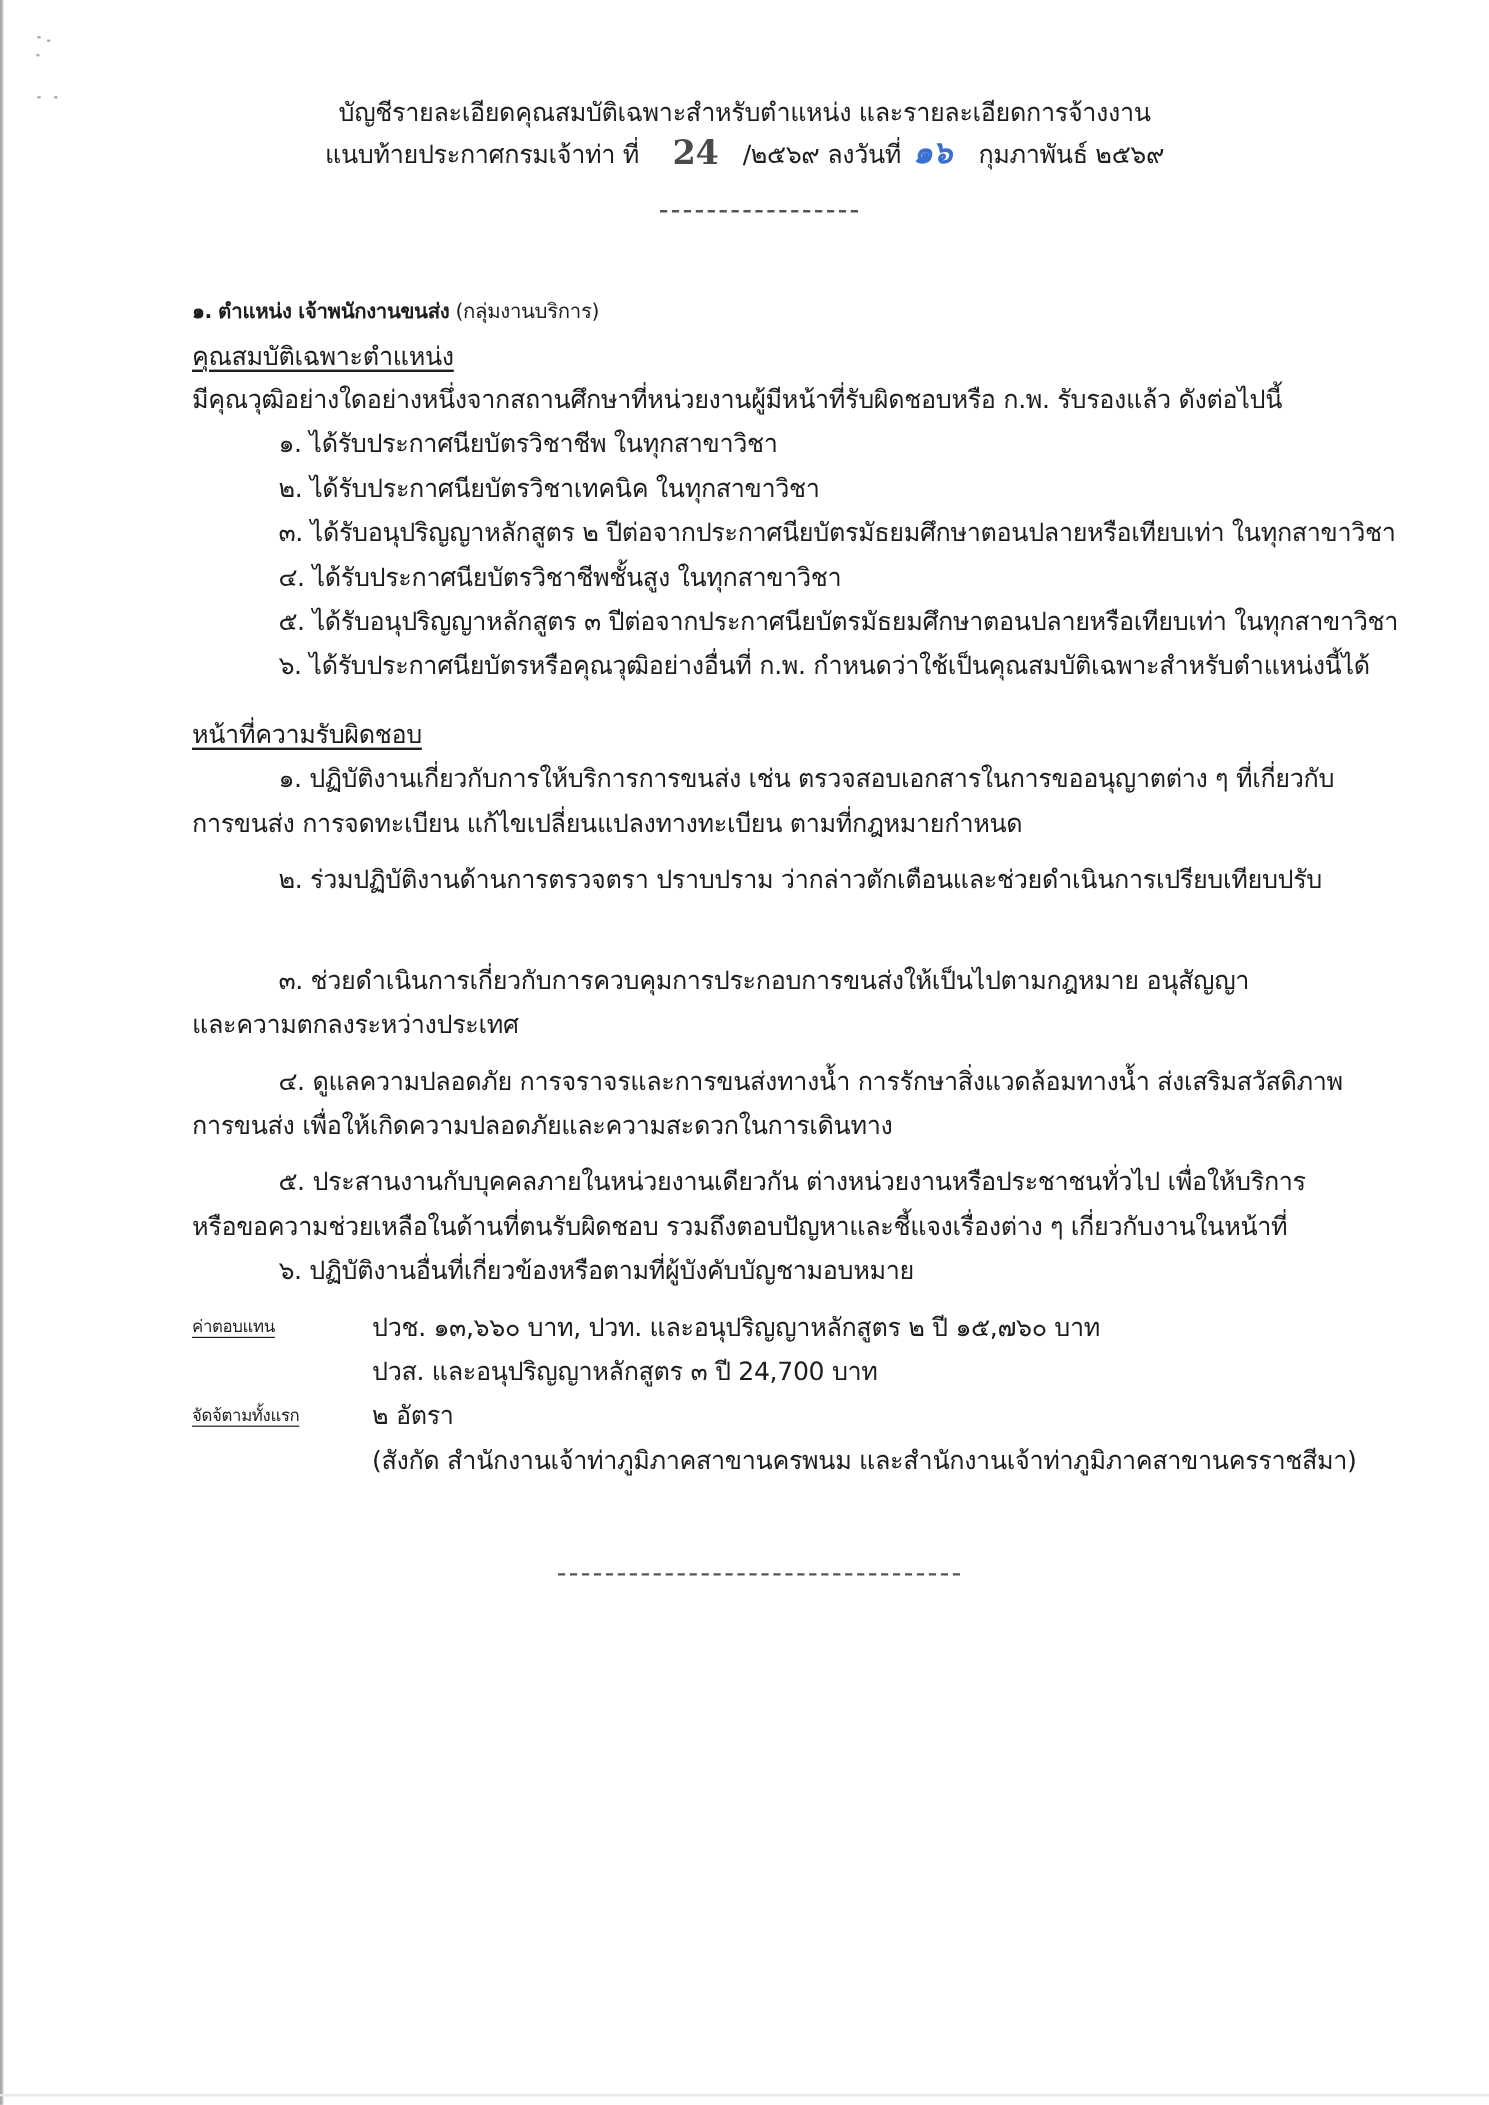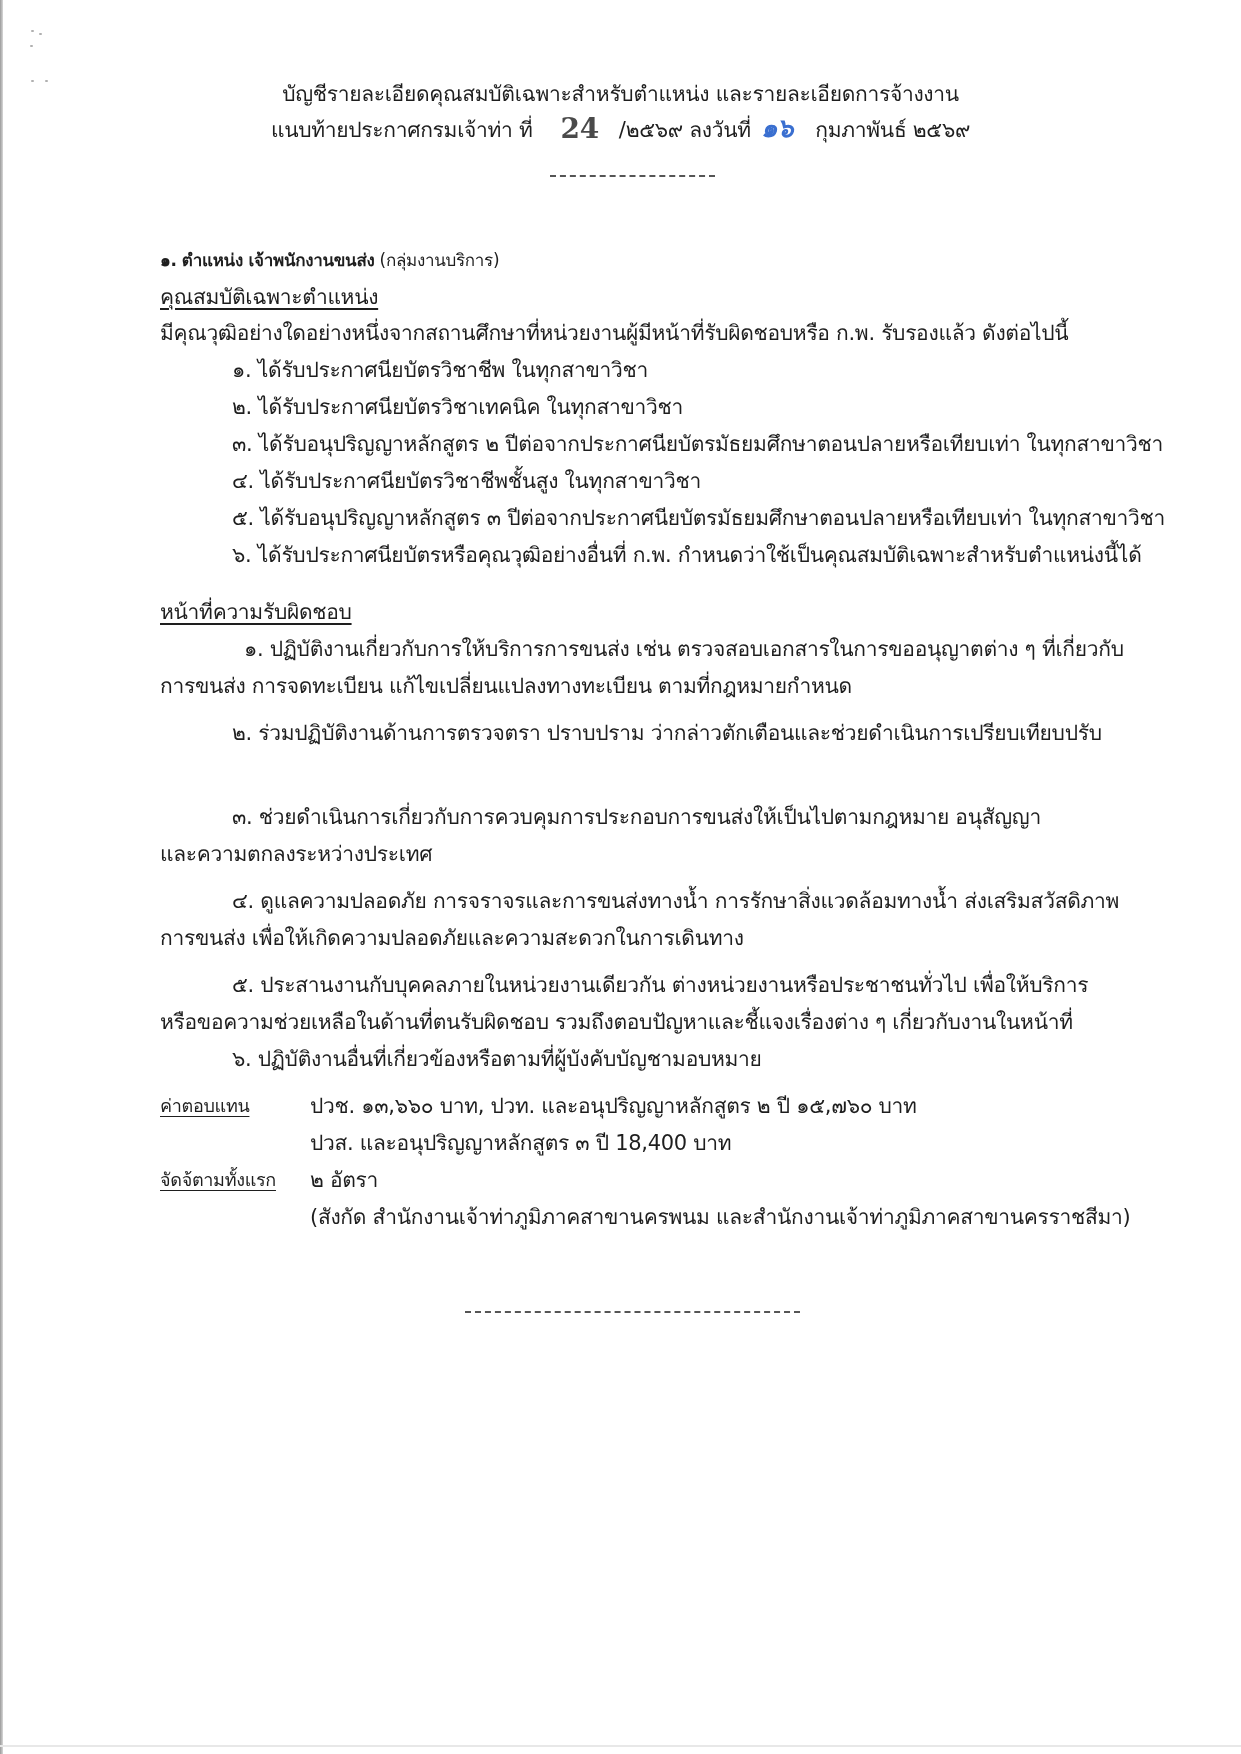--- a/index.html
+++ b/index.html
@@ -76,21 +76,21 @@
       text-align: right;
     }
     .dash-rule {
       position: absolute;
       height: 0;
       border-top: 2px dashed #555555;
     }
     .label-col {
       position: absolute;
       white-space: nowrap;
-      font-size: 18px;
+      font-size: 14px;
       line-height: 30px;
       letter-spacing: -0.3px;
     }
   </style>
 </head>
 <body>
 
 <div class="scan-edge-left"></div>
 <div class="scan-edge-bottom"></div>
 <div class="scan-specks">
@@ -120,38 +120,38 @@
   <div class="line" style="left:160px; top:318px;">มีคุณวุฒิอย่างใดอย่างหนึ่งจากสถานศึกษาที่หน่วยงานผู้มีหน้าที่รับผิดชอบหรือ ก.พ. รับรองแล้ว ดังต่อไปนี้</div>
   <div class="line" style="left:232px; top:355px;">๑. ได้รับประกาศนียบัตรวิชาชีพ ในทุกสาขาวิชา</div>
   <div class="line" style="left:232px; top:392px;">๒. ได้รับประกาศนียบัตรวิชาเทคนิค ในทุกสาขาวิชา</div>
   <div class="line" style="left:232px; top:429px;">๓. ได้รับอนุปริญญาหลักสูตร ๒ ปีต่อจากประกาศนียบัตรมัธยมศึกษาตอนปลายหรือเทียบเท่า ในทุกสาขาวิชา</div>
   <div class="line" style="left:232px; top:466px;">๔. ได้รับประกาศนียบัตรวิชาชีพชั้นสูง ในทุกสาขาวิชา</div>
   <div class="line" style="left:232px; top:503px;">๕. ได้รับอนุปริญญาหลักสูตร ๓ ปีต่อจากประกาศนียบัตรมัธยมศึกษาตอนปลายหรือเทียบเท่า ในทุกสาขาวิชา</div>
   <div class="line" style="left:232px; top:540px;">๖. ได้รับประกาศนียบัตรหรือคุณวุฒิอย่างอื่นที่ ก.พ. กำหนดว่าใช้เป็นคุณสมบัติเฉพาะสำหรับตำแหน่งนี้ได้</div>
 
   <div class="line underline" style="left:160px; top:597px;">หน้าที่ความรับผิดชอบ</div>
 
-  <div class="line" style="left:244px; top:634px;">๑. ปฏิบัติงานเกี่ยวกับการให้บริการการขนส่ง เช่น ตรวจสอบเอกสารในการขออนุญาตต่าง ๆ ที่เกี่ยวกับ</div>
+  <div class="line" style="left:232px; top:634px;">๑. ปฏิบัติงานเกี่ยวกับการให้บริการการขนส่ง เช่น ตรวจสอบเอกสารในการขออนุญาตต่าง ๆ ที่เกี่ยวกับ</div>
   <div class="line" style="left:160px; top:671px;">การขนส่ง การจดทะเบียน แก้ไขเปลี่ยนแปลงทางทะเบียน ตามที่กฎหมายกำหนด</div>
 
   <div class="line" style="left:232px; top:718px;">๒. ร่วมปฏิบัติงานด้านการตรวจตรา ปราบปราม ว่ากล่าวตักเตือนและช่วยดำเนินการเปรียบเทียบปรับ</div>
 
   <div class="line" style="left:232px; top:802px;">๓. ช่วยดำเนินการเกี่ยวกับการควบคุมการประกอบการขนส่งให้เป็นไปตามกฎหมาย อนุสัญญา</div>
   <div class="line" style="left:160px; top:839px;">และความตกลงระหว่างประเทศ</div>
 
   <div class="line" style="left:232px; top:886px;">๔. ดูแลความปลอดภัย การจราจรและการขนส่งทางน้ำ การรักษาสิ่งแวดล้อมทางน้ำ ส่งเสริมสวัสดิภาพ</div>
   <div class="line" style="left:160px; top:923px;">การขนส่ง เพื่อให้เกิดความปลอดภัยและความสะดวกในการเดินทาง</div>
 
   <div class="line" style="left:232px; top:970px;">๕. ประสานงานกับบุคคลภายในหน่วยงานเดียวกัน ต่างหน่วยงานหรือประชาชนทั่วไป เพื่อให้บริการ</div>
   <div class="line" style="left:160px; top:1007px;">หรือขอความช่วยเหลือในด้านที่ตนรับผิดชอบ รวมถึงตอบปัญหาและชี้แจงเรื่องต่าง ๆ เกี่ยวกับงานในหน้าที่</div>
 
   <div class="line" style="left:232px; top:1044px;">๖. ปฏิบัติงานอื่นที่เกี่ยวข้องหรือตามที่ผู้บังคับบัญชามอบหมาย</div>
 
   <div class="label-col underline" style="left:160px; top:1091px;">ค่าตอบแทน</div>
   <div class="line" style="left:310px; top:1091px;">ปวช. ๑๓,๖๖๐ บาท, ปวท. และอนุปริญญาหลักสูตร ๒ ปี ๑๕,๗๖๐ บาท</div>
-  <div class="line" style="left:310px; top:1128px;">ปวส. และอนุปริญญาหลักสูตร ๓ ปี 18,400 บาท</div>
+  <div class="line" style="left:310px; top:1128px;">ปวส. และอนุปริญญาหลักสูตร ๓ ปี 24,700 บาท</div>
 
   <div class="label-col underline" style="left:160px; top:1165px;">จัดจ้ตามทั้งแรก</div>
   <div class="line" style="left:310px; top:1165px;">๒ อัตรา</div>
   <div class="line" style="left:310px; top:1202px;">(สังกัด สำนักงานเจ้าท่าภูมิภาคสาขานครพนม และสำนักงานเจ้าท่าภูมิภาคสาขานครราชสีมา)</div>
 
   <div class="dash-rule" style="left:465px; top:1311px; width:335px;"></div>
 </div>
 
 </body></html>

